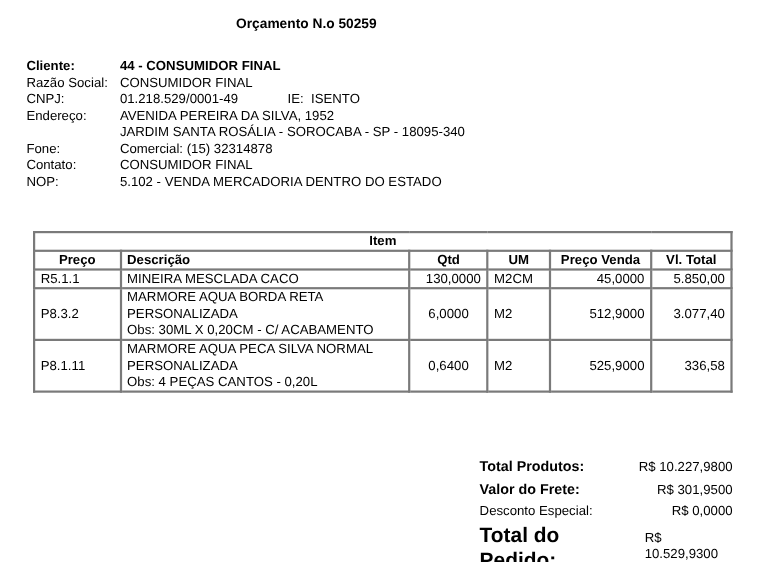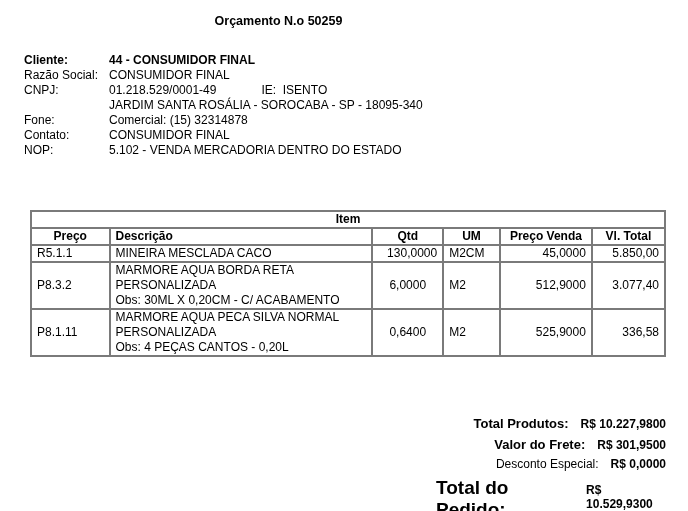--- a/index.html
+++ b/index.html
@@ -16,43 +16,47 @@
 
   table.items { position:absolute; left:30px; top:210px; width:636px;
                 border-collapse:collapse; font-size:12px; }
   table.items td, table.items th { border:2px solid #7a7a7a; padding:0 5px; line-height:15px; }
   table.items th { font-weight:bold; }
   .item-head { height:15px; text-align:center;margin-left:36px; }
   .num { text-align:right; }
   .ctr { text-align:center; }
 
   .totals { position:absolute; left:436px; top:416px; width:230px; }
-  .tot-row { display:flex; justify-content:flex-end; align-items:baseline; }
+  .tot-row { display:flex; justify-content:space-between; align-items:baseline; }
   .tot-label-b { font-weight:bold; font-size:13px; }
-  .tot-val { font-weight:bold; font-size:12px;padding-left:12px; }
+  .tot-val { font-weight:normal; font-size:12px;padding-left:12px; }
   .tot-big { font-weight:bold; font-size:19px; }
 </style>
 </head>
 <body>
 
 <div class="title">Orçamento N.o 50259</div>
 
 <div class="info">
   <div class="info-row bold">
     <span class="info-label">Cliente:</span>
     <span class="info-value">44 - CONSUMIDOR FINAL</span>
   </div>
   <div class="info-row">
     <span class="info-label">Razão Social:</span>
     <span class="info-value">CONSUMIDOR FINAL</span>
   </div>
   <div class="info-row">
     <span class="info-label">CNPJ:</span>
     <span class="info-value">01.218.529/0001-49</span>
     <span class="ie">IE:</span>&nbsp;&nbsp;<span>ISENTO</span>
+  </div>
+  <div class="info-row">
+    <span class="info-label">Endereço:</span>
+    <span class="info-value">AVENIDA PEREIRA DA SILVA, 1952</span>
   </div>
   <div class="info-row">
     <span class="info-label"></span>
     <span class="info-value">JARDIM SANTA ROSÁLIA - SOROCABA - SP - 18095-340</span>
   </div>
   <div class="info-row">
     <span class="info-label">Fone:</span>
     <span class="info-value">Comercial: (15) 32314878</span>
   </div>
   <div class="info-row">

